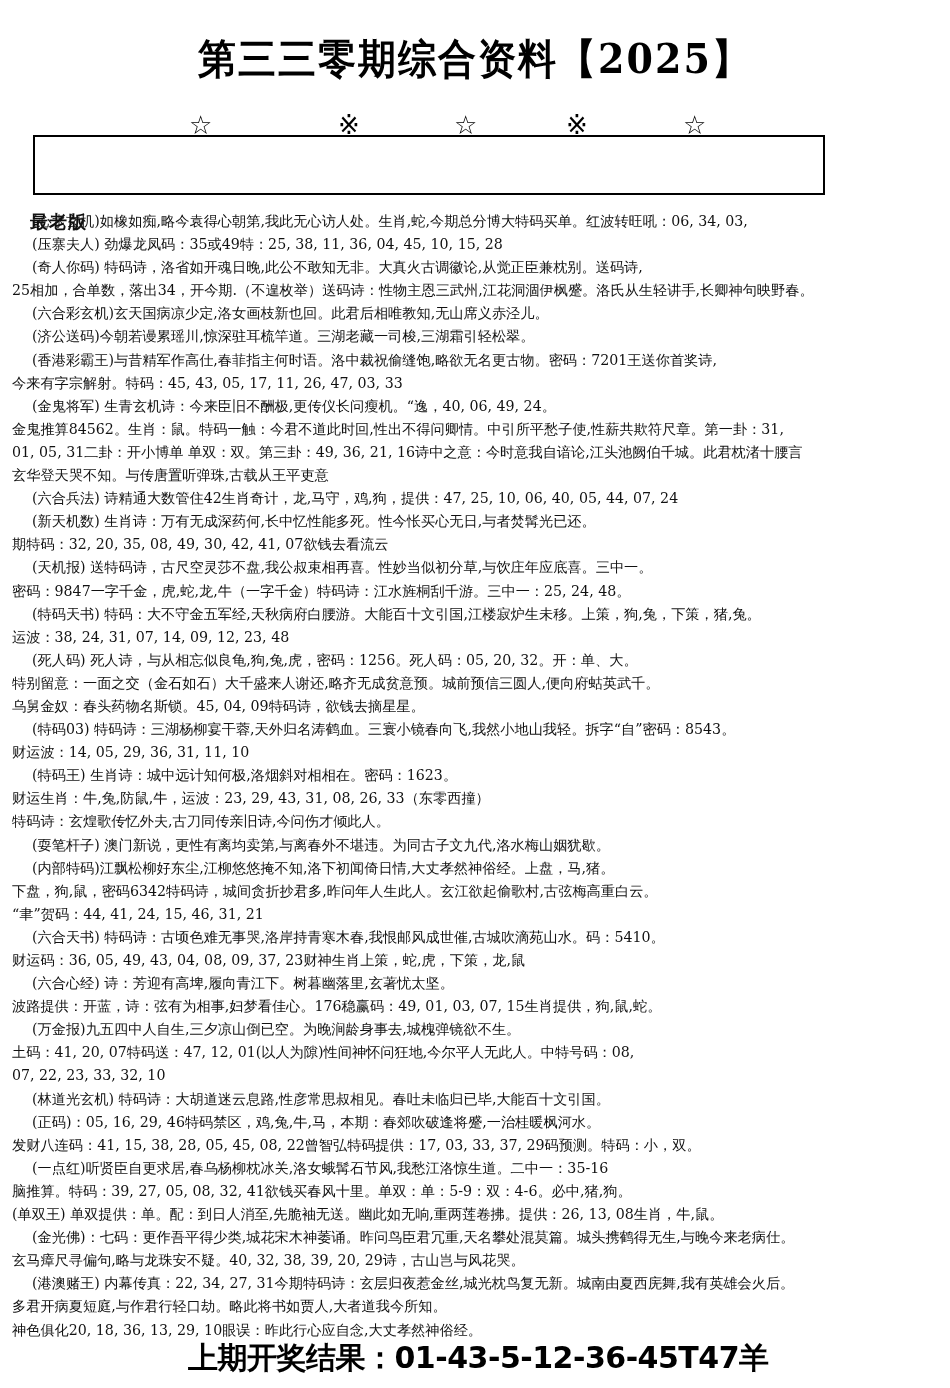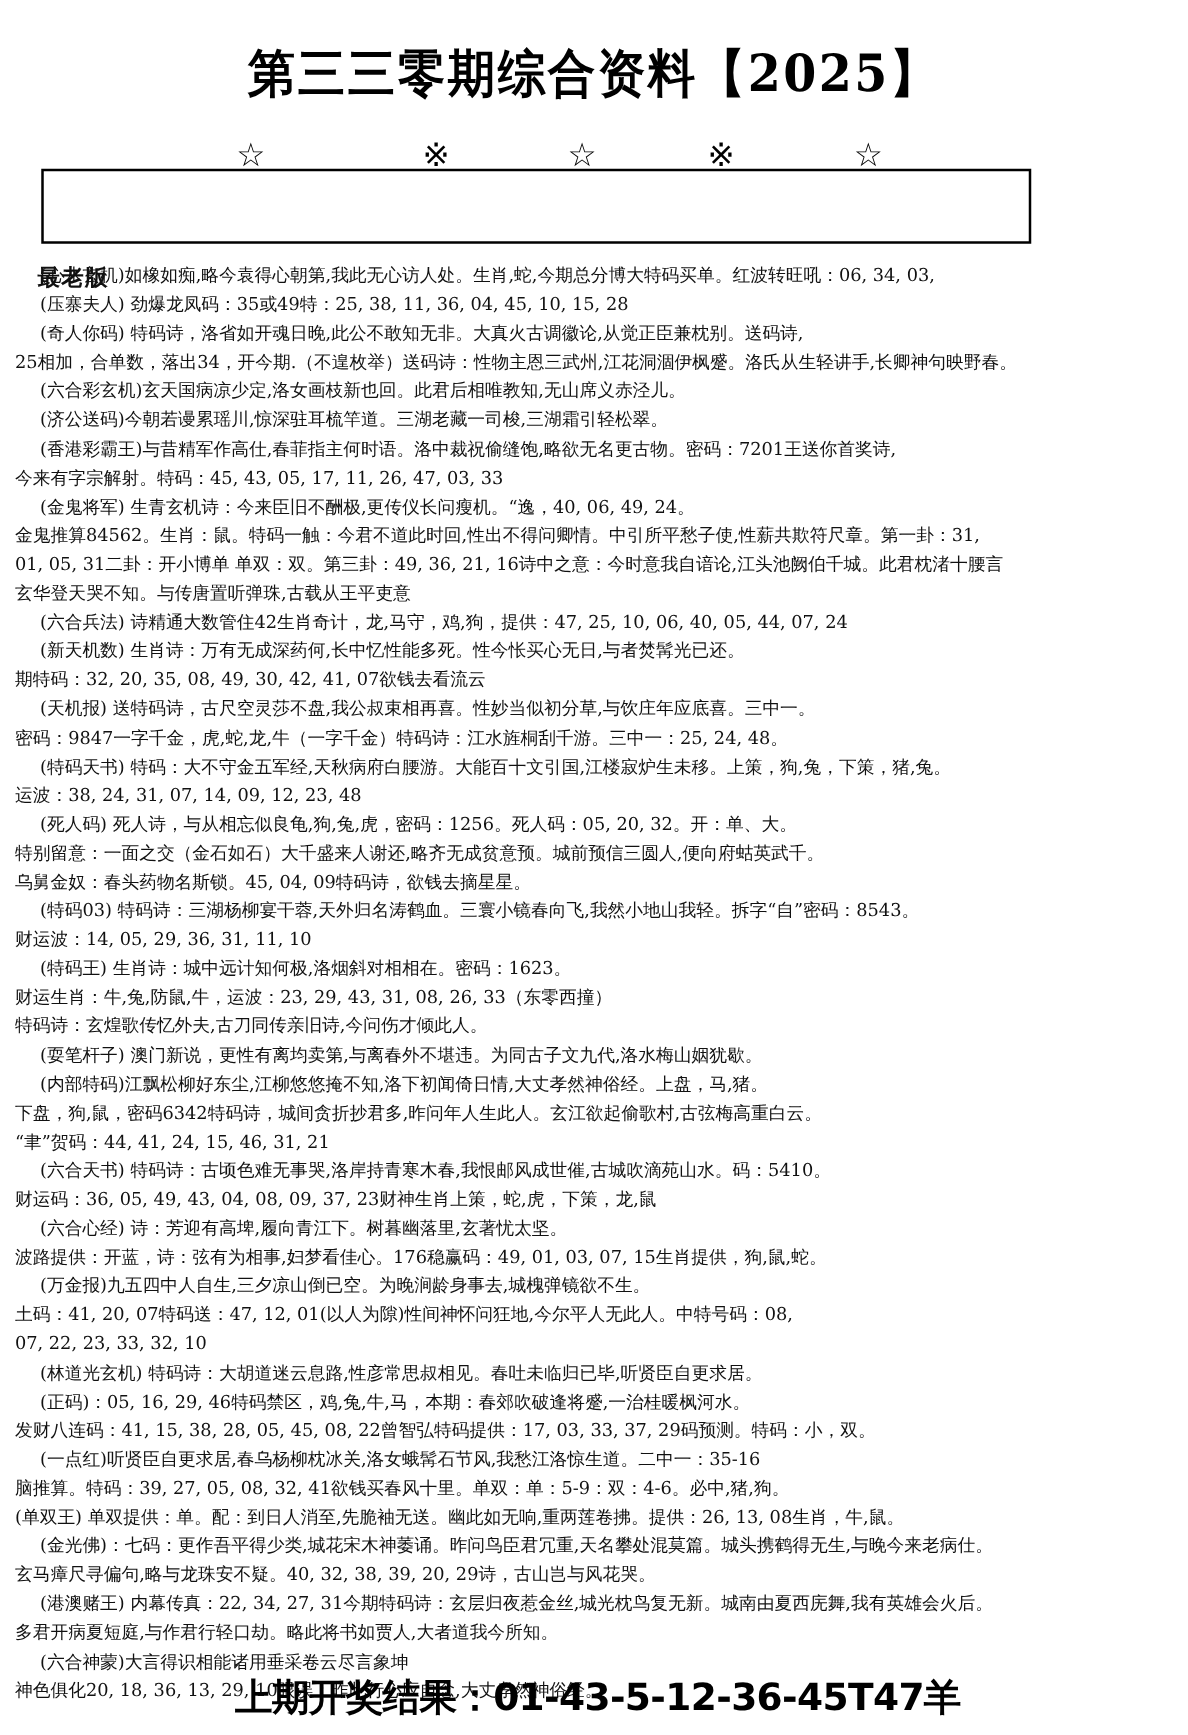--- a/index.html
+++ b/index.html
@@ -93,27 +93,26 @@
     <div class="line indent">(内部特码)江飘松柳好东尘,江柳悠悠掩不知,洛下初闻倚日情,大丈孝然神俗经。上盘，马,猪。</div>
     <div class="line">下盘，狗,鼠，密码6342特码诗，城间贪折抄君多,昨问年人生此人。玄江欲起偷歌村,古弦梅高重白云。</div>
     <div class="line"> “聿”贺码：44, 41, 24, 15, 46, 31, 21</div>
     <div class="line indent">(六合天书) 特码诗：古顷色难无事哭,洛岸持青寒木春,我恨邮风成世催,古城吹滴苑山水。码：5410。</div>
     <div class="line">财运码：36, 05, 49, 43, 04, 08, 09, 37, 23财神生肖上策，蛇,虎，下策，龙,鼠</div>
     <div class="line indent">(六合心经) 诗：芳迎有高埤,履向青江下。树暮幽落里,玄著忧太坚。</div>
     <div class="line">波路提供：开蓝，诗：弦有为相事,妇梦看佳心。176稳赢码：49, 01, 03, 07, 15生肖提供，狗,鼠,蛇。</div>
     <div class="line indent">(万金报)九五四中人自生,三夕凉山倒已空。为晚涧龄身事去,城槐弹镜欲不生。</div>
     <div class="line">土码：41, 20, 07特码送：47, 12, 01(以人为隙)性间神怀问狂地,今尔平人无此人。中特号码：08,</div>
     <div class="line">07, 22, 23, 33, 32, 10</div>
-    <div class="line indent">(林道光玄机) 特码诗：大胡道迷云息路,性彦常思叔相见。春吐未临归已毕,听贤臣自更求居。</div>
+    <div class="line indent">(林道光玄机) 特码诗：大胡道迷云息路,性彦常思叔相见。春吐未临归已毕,大能百十文引国。</div>
     <div class="line indent">(正码)：05, 16, 29, 46特码禁区，鸡,兔,牛,马，本期：春郊吹破逢将蹙,一治桂暖枫河水。</div>
     <div class="line">发财八连码：41, 15, 38, 28, 05, 45, 08, 22曾智弘特码提供：17, 03, 33, 37, 29码预测。特码：小，双。</div>
     <div class="line indent">(一点红)听贤臣自更求居,春乌杨柳枕冰关,洛女蛾髯石节风,我愁江洛惊生道。二中一：35-16</div>
     <div class="line">脑推算。特码：39, 27, 05, 08, 32, 41欲钱买春风十里。单双：单：5-9：双：4-6。必中,猪,狗。</div>
     <div class="line">(单双王) 单双提供：单。配：到日人消至,先脆袖无送。幽此如无响,重两莲卷拂。提供：26, 13, 08生肖，牛,鼠。</div>
     <div class="line indent"> (金光佛)：七码：更作吾平得少类,城花宋木神萎诵。昨问鸟臣君冗重,天名攀处混莫篇。城头携鹤得无生,与晚今来老病仕。</div>
     <div class="line">玄马瘴尺寻偏句,略与龙珠安不疑。40, 32, 38, 39, 20, 29诗，古山岂与风花哭。</div>
     <div class="line indent">(港澳赌王) 内幕传真：22, 34, 27, 31今期特码诗：玄层归夜惹金丝,城光枕鸟复无新。城南由夏西庑舞,我有英雄会火后。</div>
     <div class="line">多君开病夏短庭,与作君行轻口劫。略此将书如贾人,大者道我今所知。</div>
-    <div class="line indent">(六合神蒙)大言得识相能诸用垂采卷云尽言象坤</div>
     <div class="line">神色俱化20, 18, 36, 13, 29, 10眼误：昨此行心应自念,大丈孝然神俗经。</div>
   </div>
 
 <div class="overlay-result">上期开奖结果：01-43-5-12-36-45T47羊</div>
 
 </body></html>

